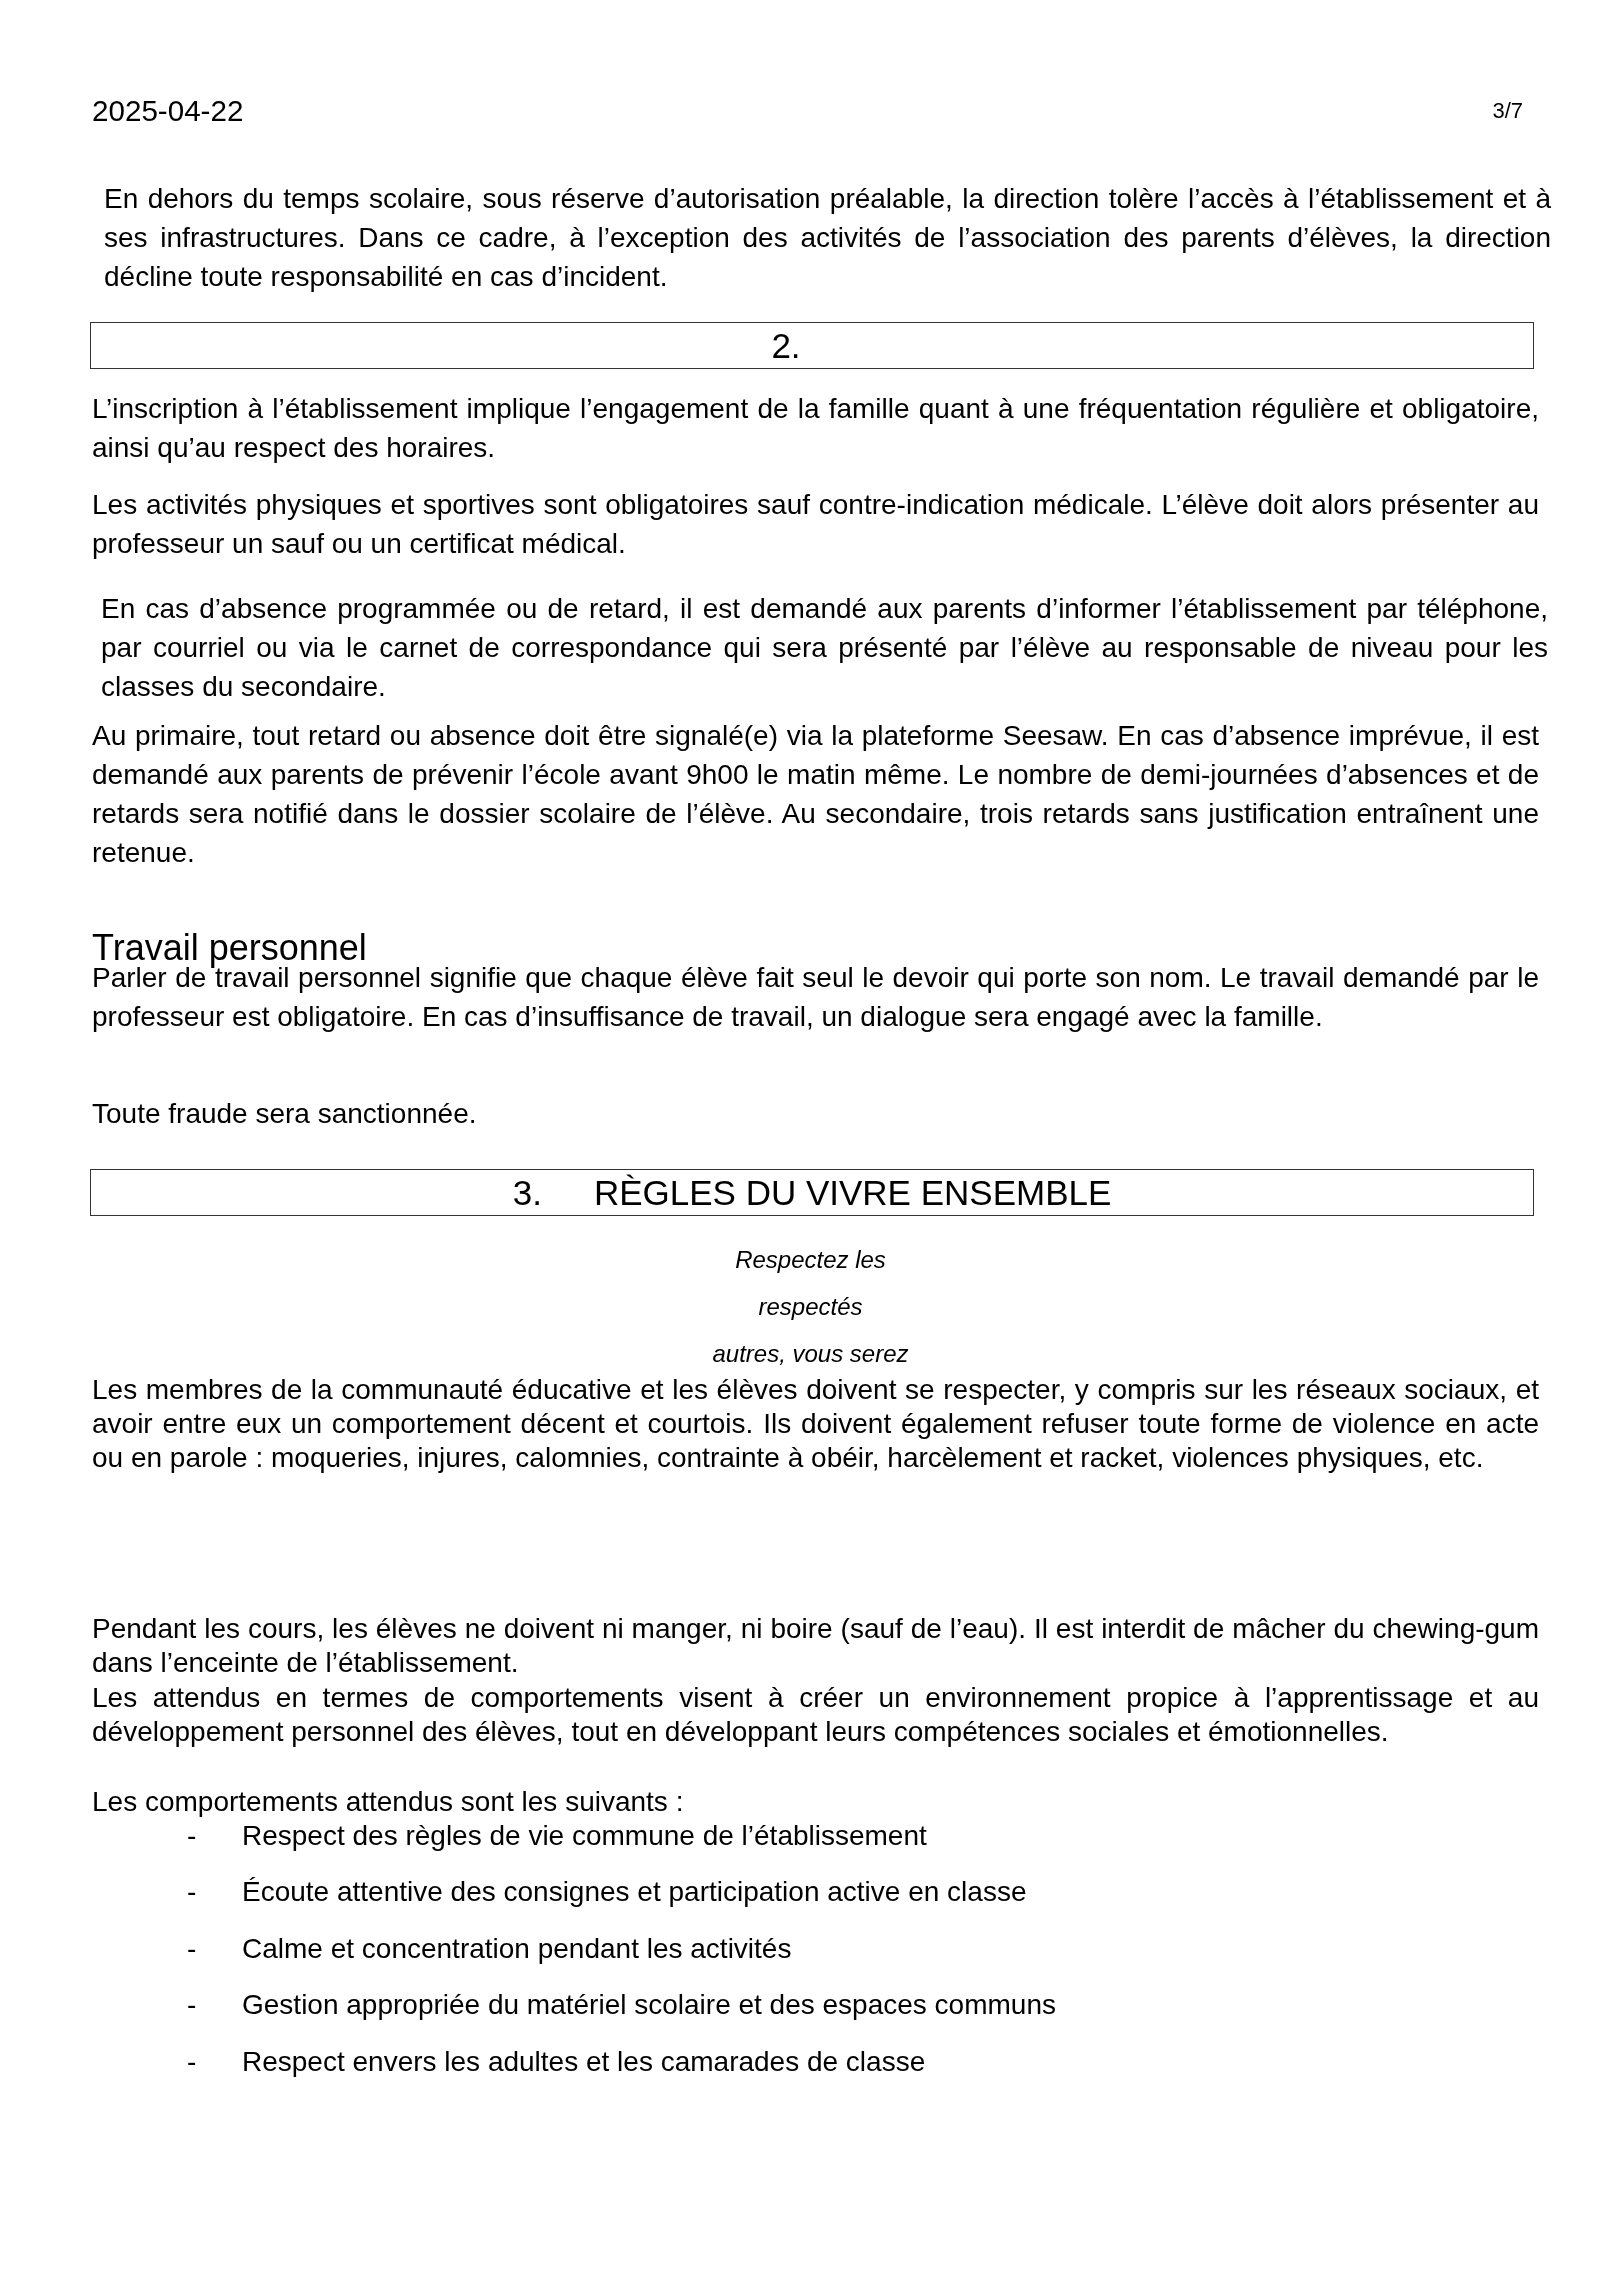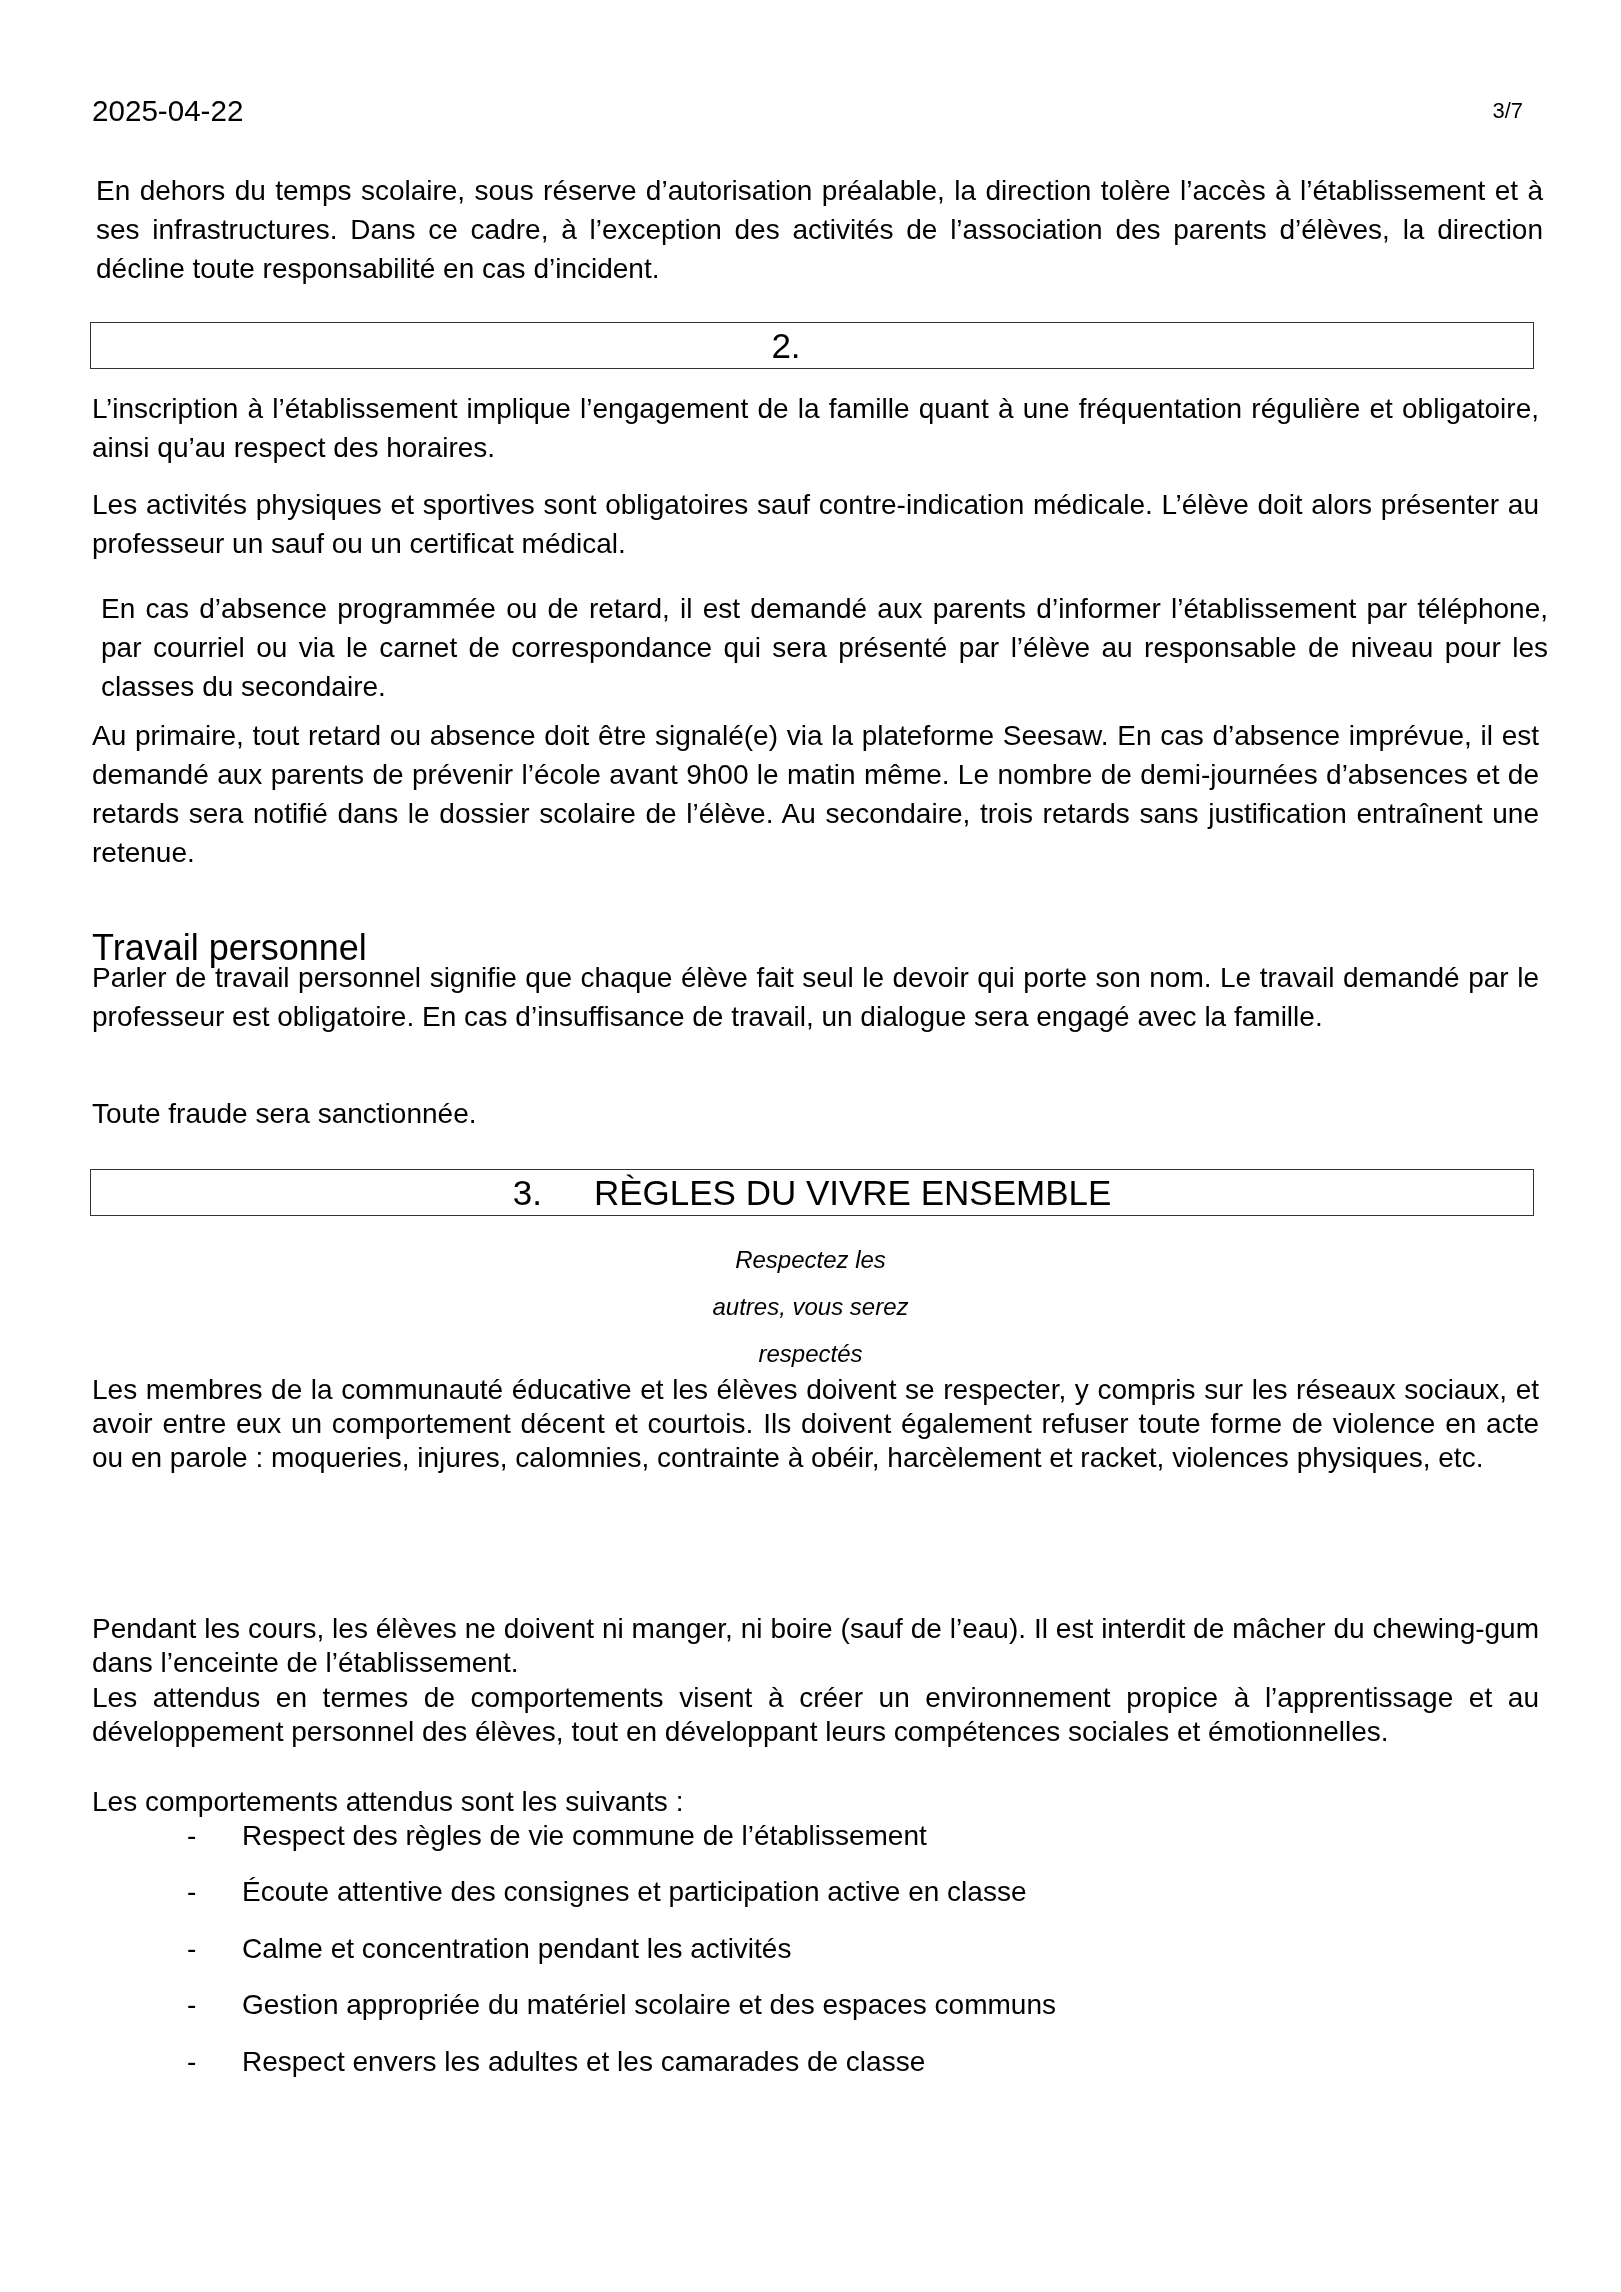--- a/index.html
+++ b/index.html
@@ -32,21 +32,21 @@
   .bullet-row .dash { width: 55px; display: inline-block; }
 </style>
 </head>
 <body>
 
 <div>
   <div class="abs header-left">2025-04-22</div>
   <div class="abs header-right">3/7</div>
 </div>
 
-<p class="para" style="top:167px; margin:4px;">En dehors du temps scolaire, sous réserve d’autorisation préalable, la direction tolère l’accès à l’établissement et à ses infrastructures. Dans ce cadre, à l’exception des activités de l’association des parents d’élèves, la direction décline toute responsabilité en cas d’incident.</p>
+<p class="para" style="top:167px; margin:12px;">En dehors du temps scolaire, sous réserve d’autorisation préalable, la direction tolère l’accès à l’établissement et à ses infrastructures. Dans ce cadre, à l’exception des activités de l’association des parents d’élèves, la direction décline toute responsabilité en cas d’incident.</p>
 
 <div>
   <div class="section-box" style="top:322px;">
     <span class="num">2.</span>
   </div>
 
   <p class="para" style="top:389px; margin:0;">L’inscription à l’établissement implique l’engagement de la famille quant à une fréquentation régulière et obligatoire, ainsi qu’au respect des horaires.</p>
   <p class="para" style="top:485px; margin:0;">Les activités physiques et sportives sont obligatoires sauf contre-indication médicale. L’élève doit alors présenter au professeur un sauf ou un certificat médical.</p>
   <p class="para" style="top:580px; margin:9px;">En cas d’absence programmée ou de retard, il est demandé aux parents d’informer l’établissement par téléphone, par courriel ou via le carnet de correspondance qui sera présenté par l’élève au responsable de niveau pour les classes du secondaire.</p>
   <p class="para" style="top:716px; margin:0;">Au primaire, tout retard ou absence doit être signalé(e) via la plateforme Seesaw. En cas d’absence imprévue, il est demandé aux parents de prévenir l’école avant 9h00 le matin même. Le nombre de demi-journées d’absences et de retards sera notifié dans le dossier scolaire de l’élève. Au secondaire, trois retards sans justification entraînent une retenue.</p>
@@ -57,22 +57,22 @@
 </div>
 
 <div>
   <div class="section-box" style="top:1169px;">
     <span class="num">3.</span>
     <span>RÈGLES DU VIVRE ENSEMBLE</span>
   </div>
 
   <div class="motto" style="top:1236px;">
     <div>Respectez les</div>
+    <div>respectés</div>
     <div>autres, vous serez</div>
-    <div>respectés</div>
   </div>
 
   <p class="para tight" style="top:1373px; margin:0;">Les membres de la communauté éducative et les élèves doivent se respecter, y compris sur les réseaux sociaux, et avoir entre eux un comportement décent et courtois. Ils doivent également refuser toute forme de violence en acte ou en parole : moqueries, injures, calomnies, contrainte à obéir, harcèlement et racket, violences physiques, etc.</p>
   <p class="para tight" style="top:1612px; margin:0;">Pendant les cours, les élèves ne doivent ni manger, ni boire (sauf de l’eau). Il est interdit de mâcher du chewing-gum dans l’enceinte de l’établissement.</p>
   <p class="para tight" style="top:1681px; margin:0;">Les attendus en termes de comportements visent à créer un environnement propice à l’apprentissage et au développement personnel des élèves, tout en développant leurs compétences sociales et émotionnelles.</p>
 
   <div class="list-intro" style="top:1785px;">Les comportements attendus sont les suivants :</div>
 
   <div>
     <div class="bullet-row" style="top:1819px;">

